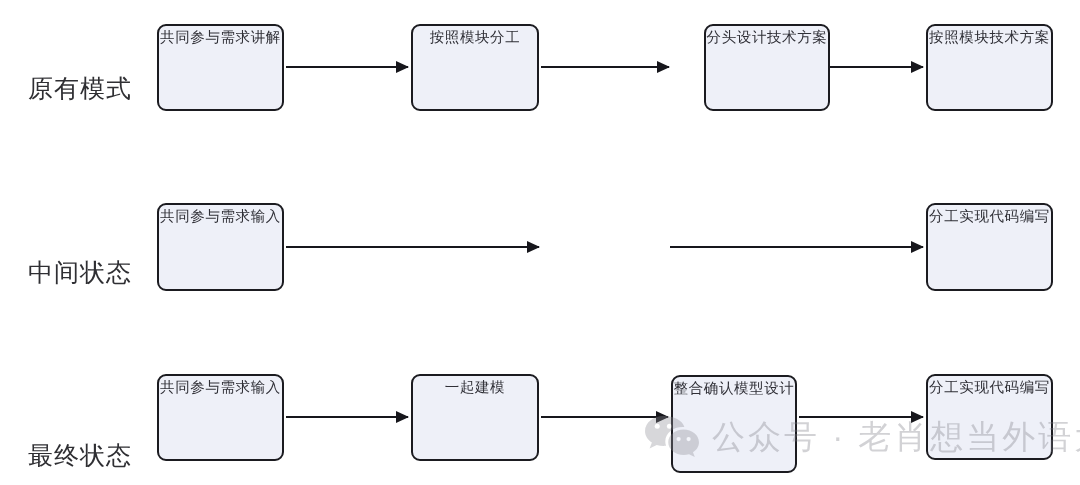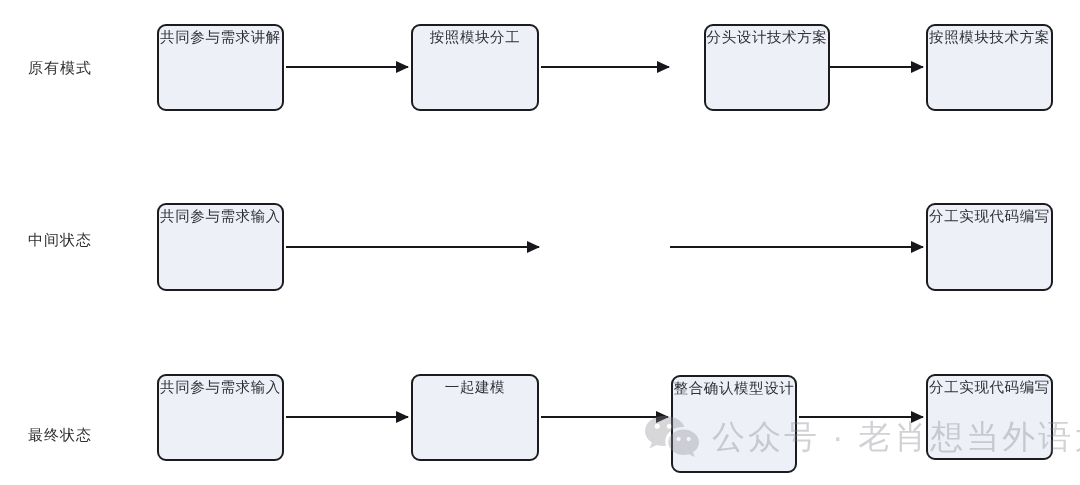--- a/index.html
+++ b/index.html
@@ -12,25 +12,26 @@
     width: 1080px;
     height: 485px;
     background: #ffffff;
     font-family: "Liberation Sans", "DejaVu Sans", sans-serif;
     overflow: hidden;
   }
 
   
   .row-label {
     position: absolute;
-    font-size: 15px;
+    font-size: 25px;
     color: #2f2f33;
     letter-spacing: 1px;
     white-space: nowrap;
     line-height: 1;
+    margin-top: 16px;
   }
 
   
   .node {
     position: absolute;
     box-sizing: border-box;
     background: #eef0f8;
     border: 2.2px solid #1b1b20;
     border-radius: 9px;
     display: flex;
@@ -112,21 +113,21 @@
     <span class="ln">技术方案</span>
   </div>
 
   <div class="conn" style="left:799px; top:66px; width:124px;"></div>
 
   <div class="node" style="left:926px; top:24px; width:127px; height:87px;">
     <span class="ln">按照模块</span>
     <span class="ln">技术方案</span>
   </div>
 
-  <div class="row-label" style="left:28px; top:232px;">中间状态</div>
+  <div class="row-label" style="left:28px; top:244px;">中间状态</div>
 
   <div class="node" style="left:157px; top:203px; width:127px; height:88px;">
     <span class="ln">共同参与</span>
     <span class="ln">需求输入</span>
   </div>
 
   <div class="conn" style="left:286px; top:246px; width:253px;"></div>
 
 
   <div class="conn" style="left:670px; top:246px; width:253px;"></div>

